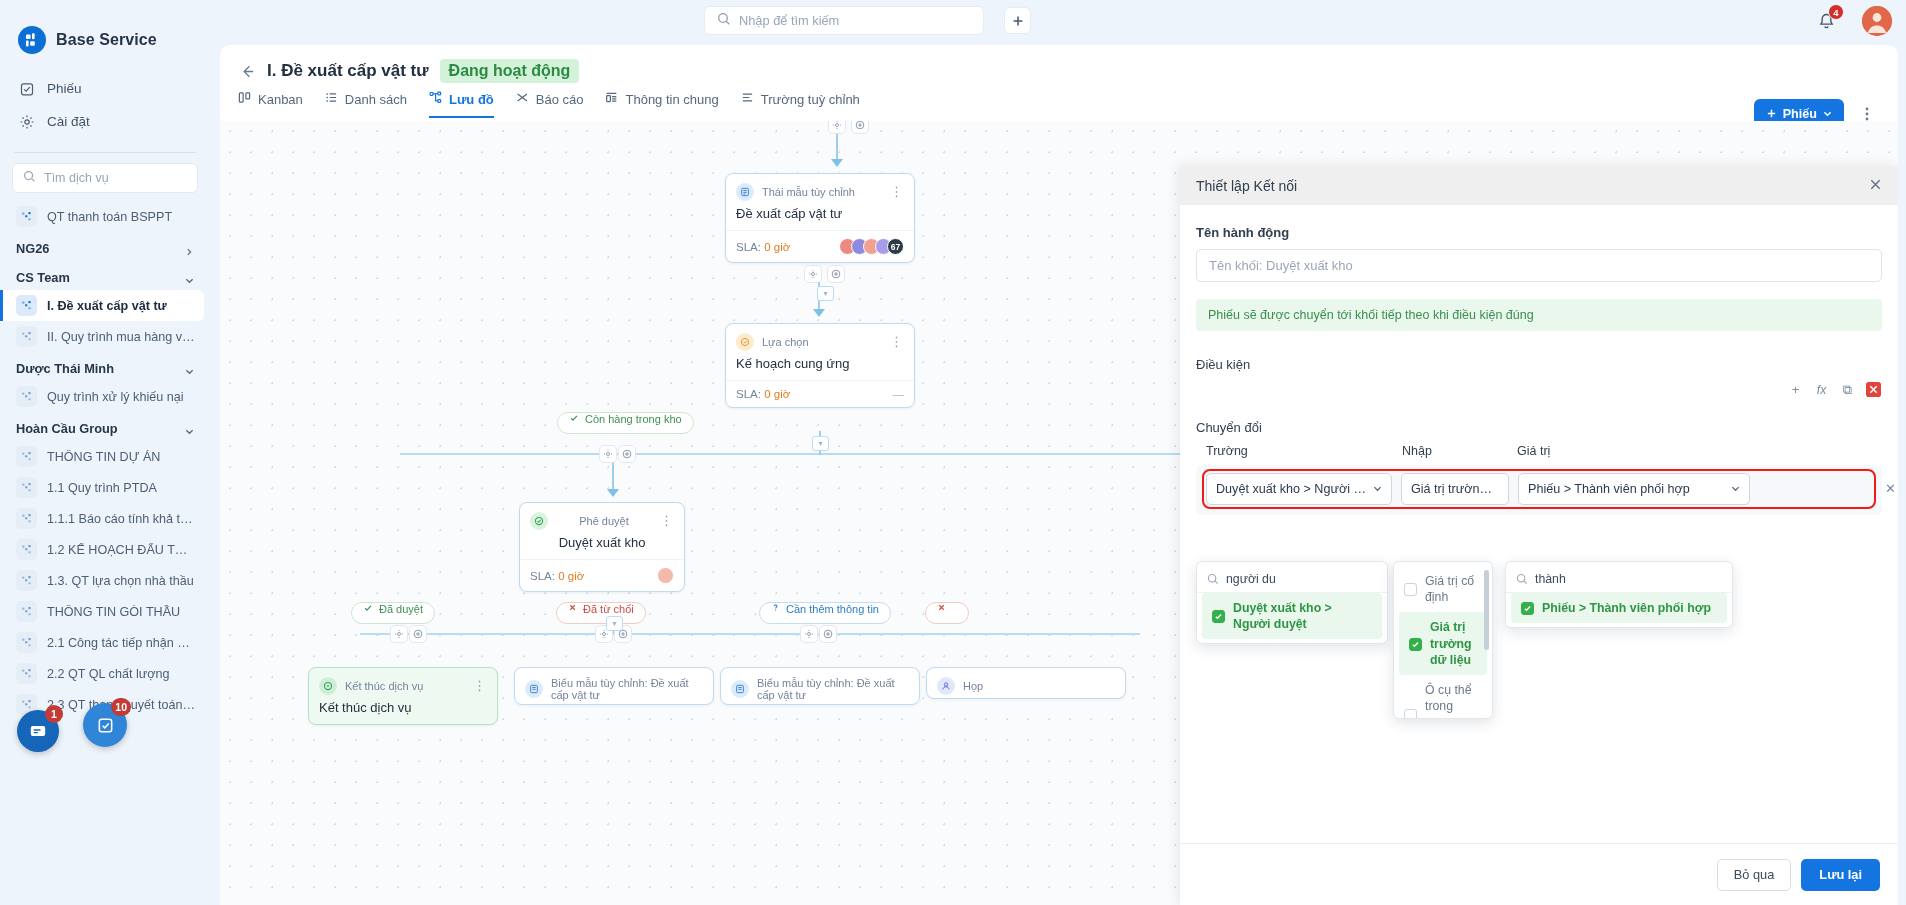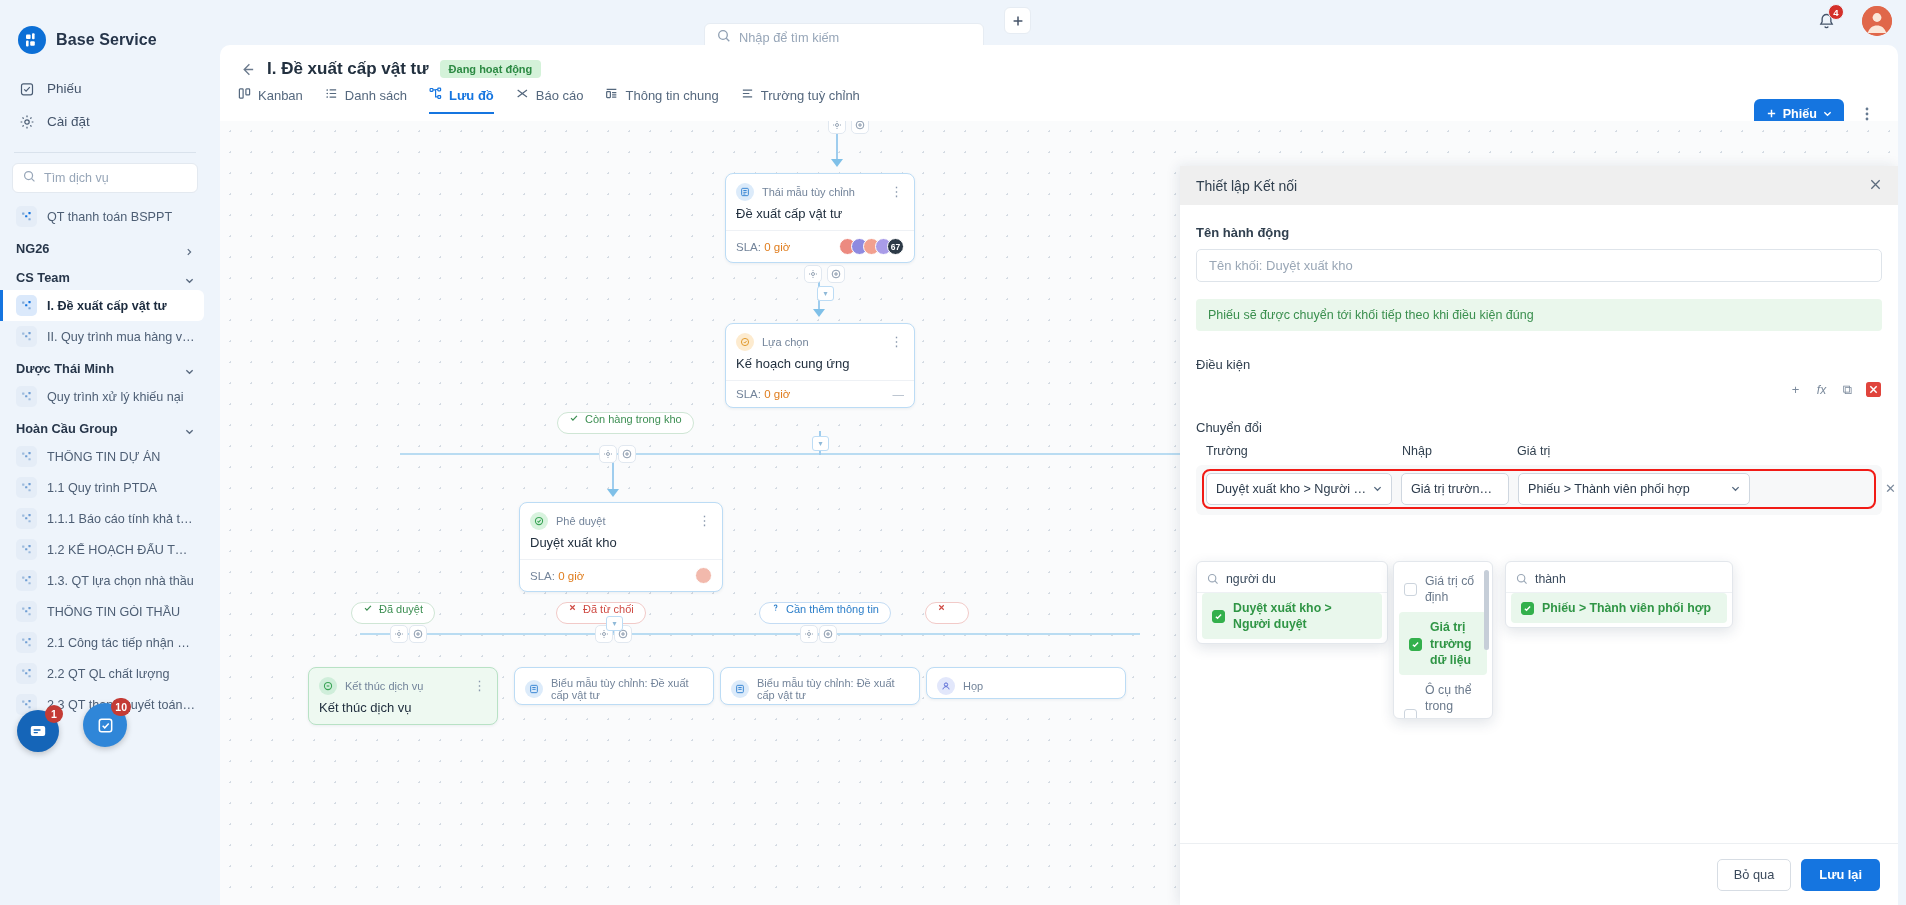--- a/index.html
+++ b/index.html
@@ -63,40 +63,40 @@
   .fab1{left:17px;bottom:165px;width:42px;height:42px;background:#1565b8;box-shadow:0 2px 6px rgba(0,0,0,.22)}
   .fab2{left:83px;bottom:170px;width:44px;height:44px;background:#2f86d8;box-shadow:0 2px 6px rgba(0,0,0,.22)}
   .fab-badge{
     position:absolute;top:-5px;right:-4px;min-width:18px;height:18px;border-radius:9px;background:#c43b35;
     color:#fff;font-size:10.5px;font-weight:bold;display:flex;align-items:center;justify-content:center;padding:0 4px;
   }
   
   .topbar{position:absolute;left:210px;top:0;right:0;height:41px;background:#eef4fb;display:flex;align-items:center;}
   .topsearch{
     position:absolute;left:494px;top:6px;width:280px;height:29px;background:#fff;border-radius:6px;
-    display:flex;align-items:center;gap:8px;padding:0 12px;border:1px solid #e6ecf3;margin-top:17px;
+    display:flex;align-items:center;gap:8px;padding:0 12px;border:1px solid #e6ecf3;
   }
   .topsearch input{border:none;outline:none;font-size:12.8px;width:100%;background:transparent;font-family:"Liberation Sans",sans-serif;color:#44546a}
   .topsearch input::placeholder{color:#97a6b8}
   .plus-btn{
     position:absolute;left:794px;top:7px;width:27px;height:27px;border-radius:6px;background:#fff;
     display:flex;align-items:center;justify-content:center;cursor:pointer;border:1px solid #e6ecf3;
   }
   .bell{position:absolute;right:66px;top:7px;width:28px;height:28px;display:flex;align-items:center;justify-content:center;cursor:pointer}
   .bell-badge{position:absolute;top:-3px;right:-4px;min-width:16px;height:16px;border-radius:8px;background:#d4302a;color:#fff;
     font-size:9.5px;font-weight:bold;display:flex;align-items:center;justify-content:center;padding:0 3px;border:1.5px solid #eef4fb}
   .avatar-top{position:absolute;right:14px;top:6px;width:30px;height:30px;border-radius:50%;background:#e26a4d;
     display:flex;align-items:center;justify-content:center;cursor:pointer;overflow:hidden}
   
   .panel{position:absolute;left:220px;top:45px;right:8px;bottom:0;background:#fff;border-radius:10px 10px 0 0;overflow:hidden;}
   .panel-head{padding:14px 18px 0 18px;}
   .title-row{display:flex;align-items:center;gap:11px;}
   .back-arrow{width:18px;height:18px;color:#6b7a8d;cursor:pointer;display:flex;align-items:center;justify-content:center}
   .page-title{font-size:17px;font-weight:bold;color:#22303f;}
-  .badge-active{background:#d4f2d9;color:#2c8a43;font-size:11px;padding:3px 9px;border-radius:4px;font-weight:bold;}
+  .badge-active{background:#d4f2d9;color:#2c8a43;font-size:16px;padding:3px 9px;border-radius:4px;font-weight:bold;}
   .tabs{display:flex;align-items:center;gap:22px;margin-top:8px;}
   .tab{display:flex;align-items:center;gap:7px;font-size:13px;color:#55687e;padding-bottom:9px;cursor:pointer;border-bottom:2px solid transparent;}
   .tab.active{color:#1575e0;border-bottom-color:#1575e0;font-weight:bold;text-align:right;}
   .tab svg{flex:none}
   .head-right{position:absolute;right:18px;top:54px;display:flex;align-items:center;gap:10px;}
   .btn-primary{
     background:#1575e0;color:#fff;border:none;border-radius:6px;height:29px;padding:0 12px;
     display:flex;align-items:center;gap:6px;font-size:12.6px;cursor:pointer;font-family:"Liberation Sans",sans-serif;font-weight:bold;
   }
   .kebab{width:26px;height:26px;border-radius:5px;display:flex;align-items:center;justify-content:center;cursor:pointer;color:#667a91}
@@ -642,21 +642,21 @@
     </div>
     <div class="mini-btn" style="left:398px;top:324px">
       <svg width="10" height="10" viewBox="0 0 12 12" fill="none" stroke="#8b9aad" stroke-width="1.2">
           <circle cx="6" cy="6" r="4.6"></circle>
           <path d="M6 3.6v4.8M3.6 6h4.8"></path>
         </svg>
     </div>
     <div class="arrow-line" style="left:392px;top:338px;width:2px;height:32px"></div>
     <div style="position:absolute;left:387px;top:368px;width:0;height:0;border-left:6px solid transparent;border-right:6px solid transparent;border-top:8px solid #7fc0e8"></div>
 
-    <div class="node" style="left:299px;top:381px;width:204px;">
+    <div class="node" style="left:299px;top:381px;width:166px;text-align:center;">
       <div class="node-head">
         <span class="node-ico" style="background:#d8f3de">
           <svg width="10" height="10" viewBox="0 0 12 12" fill="none" stroke="#39a355" stroke-width="1.3">
               <circle cx="6" cy="6" r="4.3"></circle>
               <path d="M4.2 6.1l1.4 1.4 2.4-2.8"></path>
             </svg>
         </span>
         <span class="node-type">Phê duyệt</span>
         <span class="node-dots">⋮</span>
       </div>

